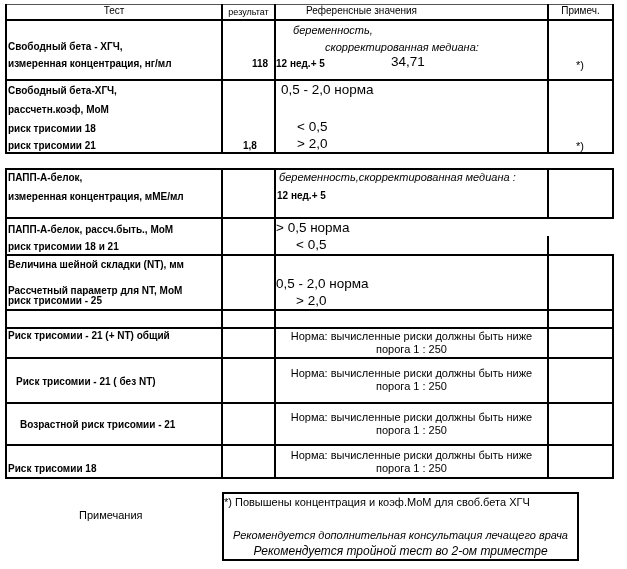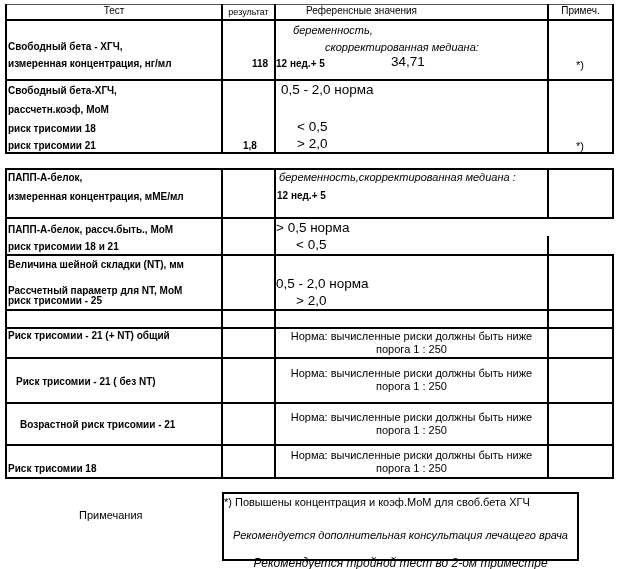--- a/index.html
+++ b/index.html
@@ -107,14 +107,14 @@
   <div class="t b" style="left:8px; top:464px;">Риск трисомии 18</div>
   <div class="t n ctr" style="left:276px; top:450px; width:271px;">Норма: вычисленные риски должны быть ниже</div>
   <div class="t n ctr" style="left:276px; top:463px; width:271px;">порога  1 : 250</div>
 </div>
 
 <div>
   <div class="t n" style="left:79px; top:510px;">Примечания</div>
   <div class="abs" style="left:222px; top:492px; width:357px; height:69px; border:2px solid #000;"></div>
   <div class="t n" style="left:224px; top:497px;">*) Повышены концентрация и коэф.МоМ для своб.бета ХГЧ</div>
   <div class="t it ctr" style="left:222px; top:530px; width:357px;">Рекомендуется дополнительная консультация лечащего врача</div>
-  <div class="t ctr" style="left:222px; top:545px; width:357px; font-style:italic; font-size:12px;margin-top:12px;">Рекомендуется тройной тест во 2-ом триместре</div>
+  <div class="t ctr" style="left:222px; top:545px; width:357px; font-style:italic; font-size:12px;">Рекомендуется тройной тест во 2-ом триместре</div>
 </div>
 
 </body></html>

